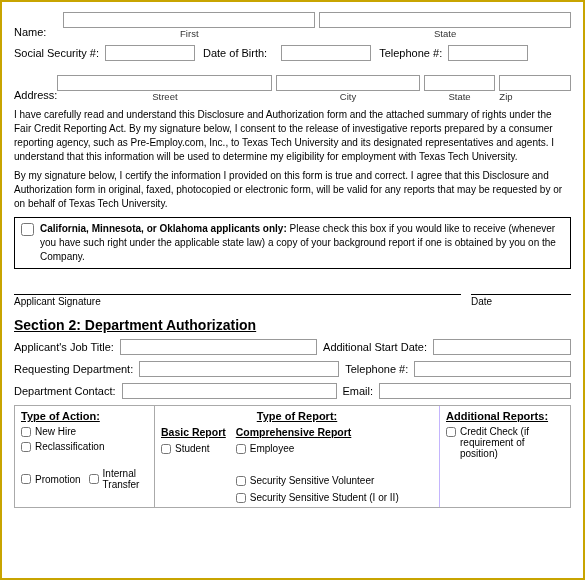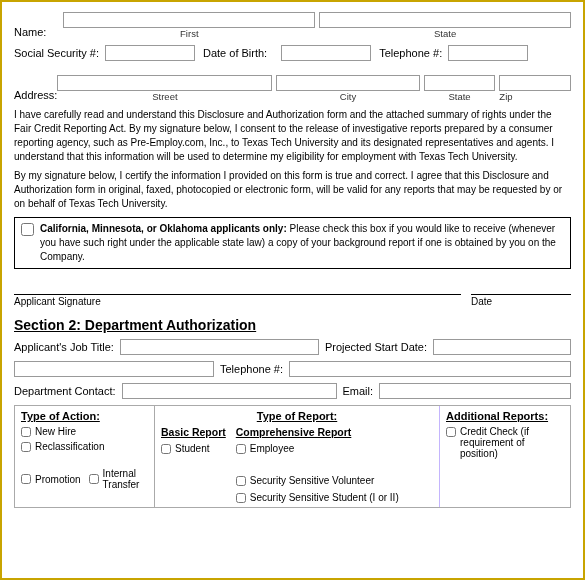--- a/index.html
+++ b/index.html
@@ -141,25 +141,26 @@
 
 <div style="height:8px;"></div>
 
 <div style="font-size:14px; font-weight:bold; margin-bottom:6px;">
   <span style="text-decoration:underline;">Section 2: Department Authorization</span>
 </div>
 
 <div class="dept-row">
   <span class="dept-label">Applicant's Job Title:</span>
   <input type="text" style="width: 220px;">
-  <span class="dept-label">Projected Start Date:</span>
+  <span class="dept-label">Additional Start Date:</span>
   <input type="text" style="flex: 1 1 0%;">
 </div>
 
 <div class="dept-row">
+  <span class="dept-label">Requesting Department:</span>
   <input type="text" style="width: 200px;">
   <span class="dept-label">Telephone #:</span>
   <input type="text" style="flex: 1 1 0%;">
 </div>
 
 <div class="dept-row">
   <span class="dept-label">Department Contact:</span>
   <input type="text" style="width: 215px;">
   <span class="dept-label">Email:</span>
   <input type="text" style="flex: 1 1 0%;">

